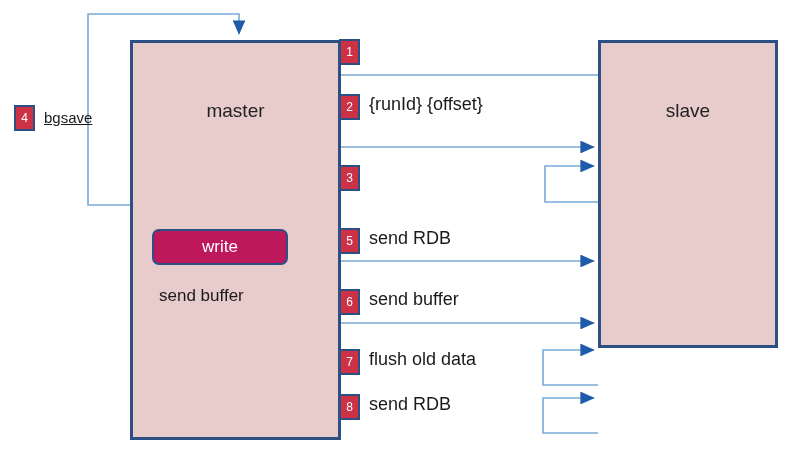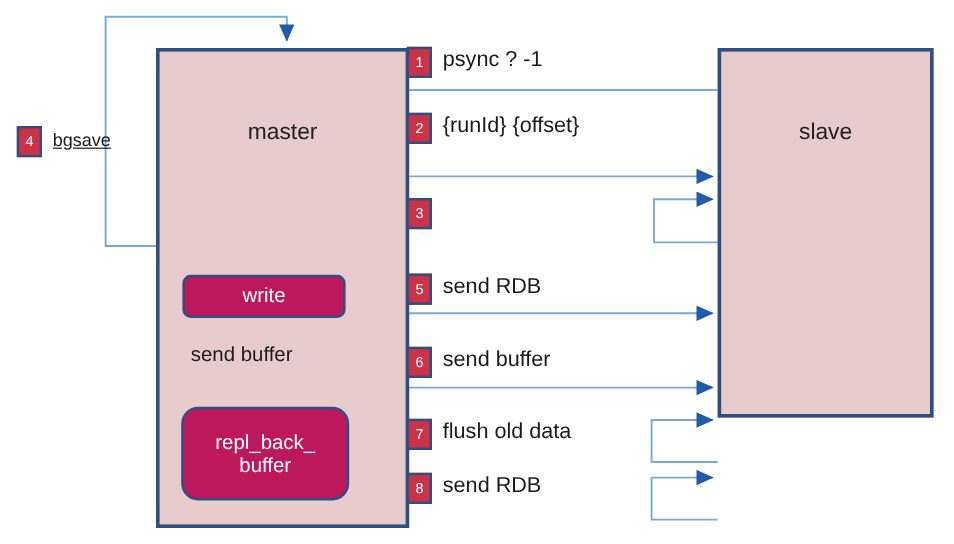--- a/index.html
+++ b/index.html
@@ -177,39 +177,32 @@
   <div class="node" id="master-node">
     <span class="node-label">master</span>
   </div>
 
   <div class="green-box" id="write-box">
     <span>write</span>
   </div>
 
   <div class="inner-caption" id="send-buffer-caption">send buffer</div>
 
-  <div class="green-box" id="repl-box">
-    <span>
-      <span>repl_back_</span><br>
-      <span>buffer</span>
-    </span>
-  </div>
 
   <div class="node" id="slave-node">
     <span class="node-label">slave</span>
   </div>
 
   <div class="step" id="step-4">
     <span class="badge">4</span>
     <span class="step-text">bgsave</span>
   </div>
 
   <div class="step" id="step-1">
     <span class="badge">1</span>
-    <span class="step-text">psync ? -1</span>
   </div>
 
   <div class="step" id="step-2">
     <span class="badge">2</span>
     <span class="step-text">
       <span class="l2">{runId} {offset}</span>
     </span>
   </div>
 
   <div class="step" id="step-3">

